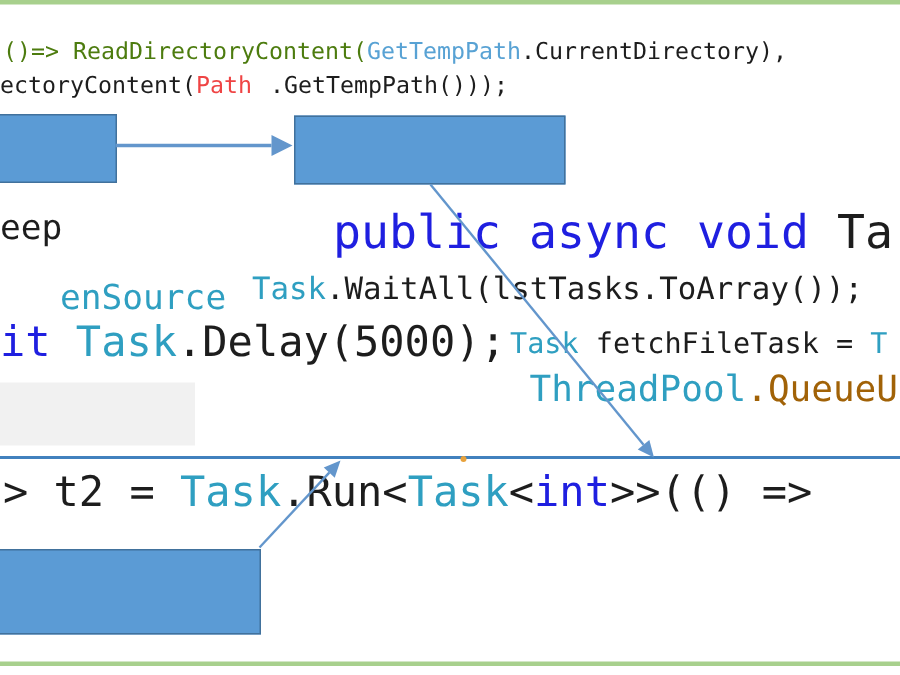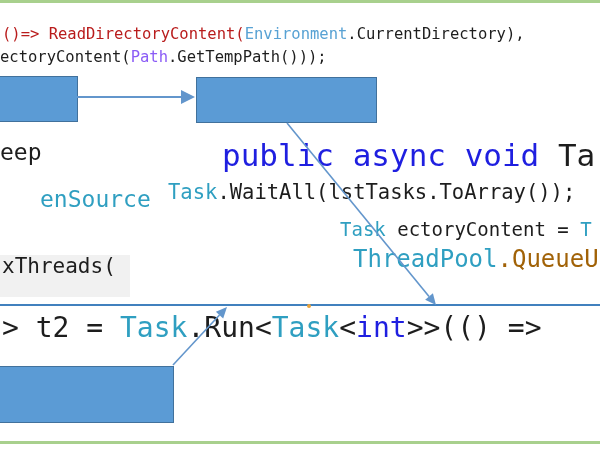--- a/index.html
+++ b/index.html
@@ -20,29 +20,29 @@
 <body>
 
 <div id="canvas">
   <div id="box-layer" class="layer">
       <div class="box" style="left: -8px; top: 76px; width: 86px; height: 46px; background: rgb(91, 155, 213); border: 1.5px solid rgb(65, 113, 156);"></div>
       <div class="box" style="left: 196px; top: 77px; width: 181px; height: 46px; background: rgb(91, 155, 213); border: 1.5px solid rgb(65, 113, 156);"></div>
       <div class="box" style="left: -6px; top: 366px; width: 180px; height: 57px; background: rgb(91, 155, 213); border: 1.5px solid rgb(65, 113, 156);"></div>
       <div class="box" style="left: 0px; top: 255px; width: 130px; height: 42px; background: rgb(241, 241, 241); border: none;"></div>
     </div>
   <div id="frag-layer" class="layer">
-      <div class="frag" style="left: 2px; top: 27px; font-size: 15.5px;"><span style="color: #b91c1c;">()=&gt; ReadDirectoryContent(</span><span style="color: rgb(88, 162, 212);">Environment</span><span style="color: rgb(29, 29, 29); text-align: center;">.CurrentDirectory),</span></div>
-      <div class="frag" style="left: 0px; top: 50px; font-size: 15.5px;"><span style="color: rgb(29, 29, 29); text-align: center;">ectoryContent(</span><span style="color: #8b5cf6;">Path</span><span style="color: rgb(29, 29, 29);">.GetTempPath()));</span></div>
+      <div class="frag" style="left: 2px; top: 27px; font-size: 15.5px;"><span style="color: #4d7c0f;">()=&gt; ReadDirectoryContent(</span><span style="color: rgb(88, 162, 212);">GetTempPath</span><span style="color: rgb(29, 29, 29); text-align: center;">.CurrentDirectory),</span></div>
+      <div class="frag" style="left: 0px; top: 50px; font-size: 15.5px;"><span style="color: rgb(29, 29, 29); text-align: center;">ectoryContent(</span><span style="color: #ef4444;">Path</span><span style="color: rgb(29, 29, 29); margin-left: 12px;">.GetTempPath()));</span></div>
       <div class="frag" style="left: 0px; top: 141px; font-size: 23px;"><span style="color: rgb(29, 29, 29);">eep</span></div>
       <div class="frag" style="left: 222px; top: 140px; font-size: 31px;"><span style="color: rgb(31, 31, 224);">public async void </span><span style="color: rgb(29, 29, 29);">Ta</span></div>
       <div class="frag" style="left: 0px; top: 188px; font-size: 23px;"><span style="color: rgb(47, 159, 193); padding-left: 40px;">enSource</span></div>
       <div class="frag" style="left: 168px; top: 182px; font-size: 20.5px;"><span style="color: rgb(47, 159, 193);">Task</span><span style="color: rgb(29, 29, 29);">.WaitAll(lstTasks.ToArray());</span></div>
-      <div class="frag" style="left: 340px; top: 220px; font-size: 19px;"><span style="color: rgb(47, 159, 193);">Task</span><span style="color: rgb(29, 29, 29);"> ectoryContent = </span><span style="color: rgb(47, 159, 193);">T</span></div>
+      <div class="frag" style="left: 0px; top: 214px; font-size: 28px;"><span style="color: rgb(31, 31, 224);">it </span><span style="color: rgb(47, 159, 193);">Task</span><span style="color: rgb(29, 29, 29);">.Delay(5000);</span></div>
+      <div class="frag" style="left: 340px; top: 220px; font-size: 19px;"><span style="color: rgb(47, 159, 193);">Task</span><span style="color: rgb(29, 29, 29);"> fetchFileTask = </span><span style="color: rgb(47, 159, 193);">T</span></div>
       <div class="frag" style="left: 353px; top: 247px; font-size: 24px;"><span style="color: rgb(47, 159, 193);">ThreadPool</span><span style="color: #a16207;">.QueueU</span></div>
-      <div class="frag" style="left: 2px; top: 256px; font-size: 21px;"><span style="color: rgb(29, 29, 29);">xThreads(</span></div>
       <div class="frag" style="left: 2px; top: 314px; font-size: 28px;"><span style="color: rgb(29, 29, 29);">&gt; t2 = </span><span style="color: rgb(47, 159, 193);">Task</span><span style="color: rgb(29, 29, 29);">.Run&lt;</span><span style="color: rgb(47, 159, 193);">Task</span><span style="color: rgb(29, 29, 29);">&lt;</span><span style="color: rgb(31, 31, 224);">int</span><span style="color: rgb(29, 29, 29);">&gt;&gt;(() =&gt;</span></div>
     </div>
   <div id="rule-layer" class="layer">
       <div class="rule" style="left: 0px; top: 0px; width: 600px; height: 3px; background: rgb(168, 208, 141); border-radius: 0px;"></div>
       <div class="rule" style="left: 0px; top: 304px; width: 600px; height: 2px; background: rgb(65, 129, 190); border-radius: 0px;"></div>
       <div class="rule" style="left: 0px; top: 441px; width: 600px; height: 3px; background: rgb(168, 208, 141); border-radius: 0px;"></div>
       <div class="rule" style="left: 307px; top: 304px; width: 4px; height: 4px; background: rgb(232, 162, 60); border-radius: 50%;"></div>
     </div>
   <svg id="arrow-layer" class="layer" width="600" height="450" viewBox="0 0 600 450" xmlns="http://www.w3.org/2000/svg">
       <g>

